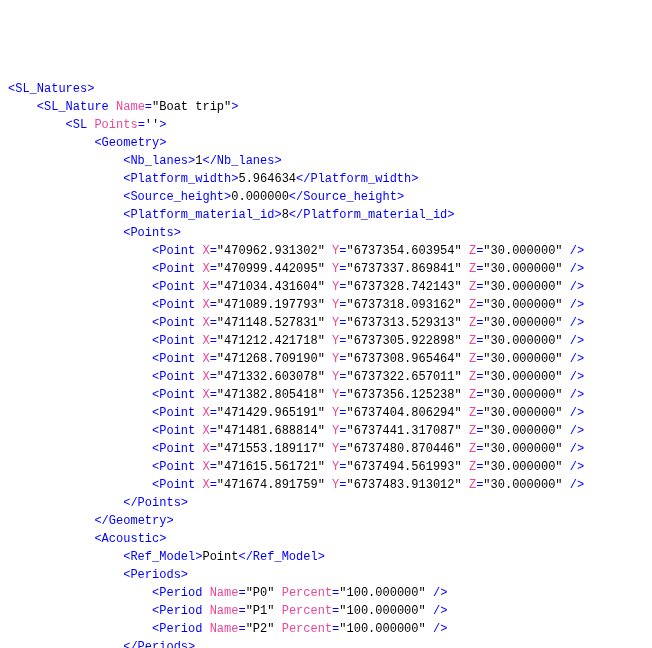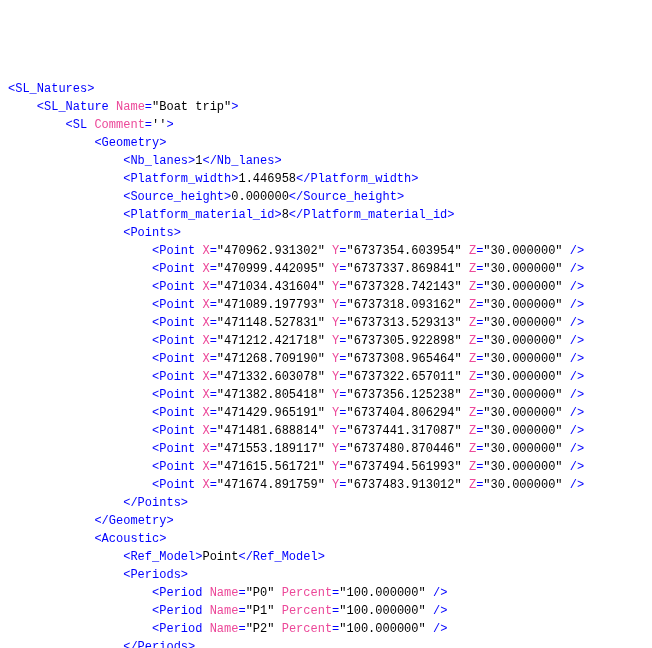--- a/index.html
+++ b/index.html
@@ -16,24 +16,24 @@
   .a { color: #ec4899; }   
   .v { color: #000000; }   
 </style>
 </head>
 <body>
 
 
 
 <div id="code"><span class="t">&lt;SL_Natures&gt;</span>
     <span class="t">&lt;SL_Nature</span> <span class="a">Name</span><span class="t">=</span><span class="v">"Boat trip"</span><span class="t">&gt;</span>
-        <span class="t">&lt;SL</span> <span class="a">Comment</span><span class="t">=</span><span class="v">''</span><span class="t">&gt;</span>
+        <span class="t">&lt;SL</span> <span class="a">Points</span><span class="t">=</span><span class="v">''</span><span class="t">&gt;</span>
             <span class="t">&lt;Geometry&gt;</span>
                 <span class="t">&lt;Nb_lanes&gt;</span><span class="v">1</span><span class="t">&lt;/Nb_lanes&gt;</span>
-                <span class="t">&lt;Platform_width&gt;</span><span class="v">1.446958</span><span class="t">&lt;/Platform_width&gt;</span>
+                <span class="t">&lt;Platform_width&gt;</span><span class="v">5.964634</span><span class="t">&lt;/Platform_width&gt;</span>
                 <span class="t">&lt;Source_height&gt;</span><span class="v">0.000000</span><span class="t">&lt;/Source_height&gt;</span>
                 <span class="t">&lt;Platform_material_id&gt;</span><span class="v">8</span><span class="t">&lt;/Platform_material_id&gt;</span>
                 <span class="t">&lt;Points&gt;</span>
                     <span class="t">&lt;Point</span> <span class="a">X</span><span class="t">=</span><span class="v">"470962.931302"</span> <span class="a">Y</span><span class="t">=</span><span class="v">"6737354.603954"</span> <span class="a">Z</span><span class="t">=</span><span class="v">"30.000000"</span><span class="t"> /&gt;</span>
                     <span class="t">&lt;Point</span> <span class="a">X</span><span class="t">=</span><span class="v">"470999.442095"</span> <span class="a">Y</span><span class="t">=</span><span class="v">"6737337.869841"</span> <span class="a">Z</span><span class="t">=</span><span class="v">"30.000000"</span><span class="t"> /&gt;</span>
                     <span class="t">&lt;Point</span> <span class="a">X</span><span class="t">=</span><span class="v">"471034.431604"</span> <span class="a">Y</span><span class="t">=</span><span class="v">"6737328.742143"</span> <span class="a">Z</span><span class="t">=</span><span class="v">"30.000000"</span><span class="t"> /&gt;</span>
                     <span class="t">&lt;Point</span> <span class="a">X</span><span class="t">=</span><span class="v">"471089.197793"</span> <span class="a">Y</span><span class="t">=</span><span class="v">"6737318.093162"</span> <span class="a">Z</span><span class="t">=</span><span class="v">"30.000000"</span><span class="t"> /&gt;</span>
                     <span class="t">&lt;Point</span> <span class="a">X</span><span class="t">=</span><span class="v">"471148.527831"</span> <span class="a">Y</span><span class="t">=</span><span class="v">"6737313.529313"</span> <span class="a">Z</span><span class="t">=</span><span class="v">"30.000000"</span><span class="t"> /&gt;</span>
                     <span class="t">&lt;Point</span> <span class="a">X</span><span class="t">=</span><span class="v">"471212.421718"</span> <span class="a">Y</span><span class="t">=</span><span class="v">"6737305.922898"</span> <span class="a">Z</span><span class="t">=</span><span class="v">"30.000000"</span><span class="t"> /&gt;</span>
                     <span class="t">&lt;Point</span> <span class="a">X</span><span class="t">=</span><span class="v">"471268.709190"</span> <span class="a">Y</span><span class="t">=</span><span class="v">"6737308.965464"</span> <span class="a">Z</span><span class="t">=</span><span class="v">"30.000000"</span><span class="t"> /&gt;</span>

